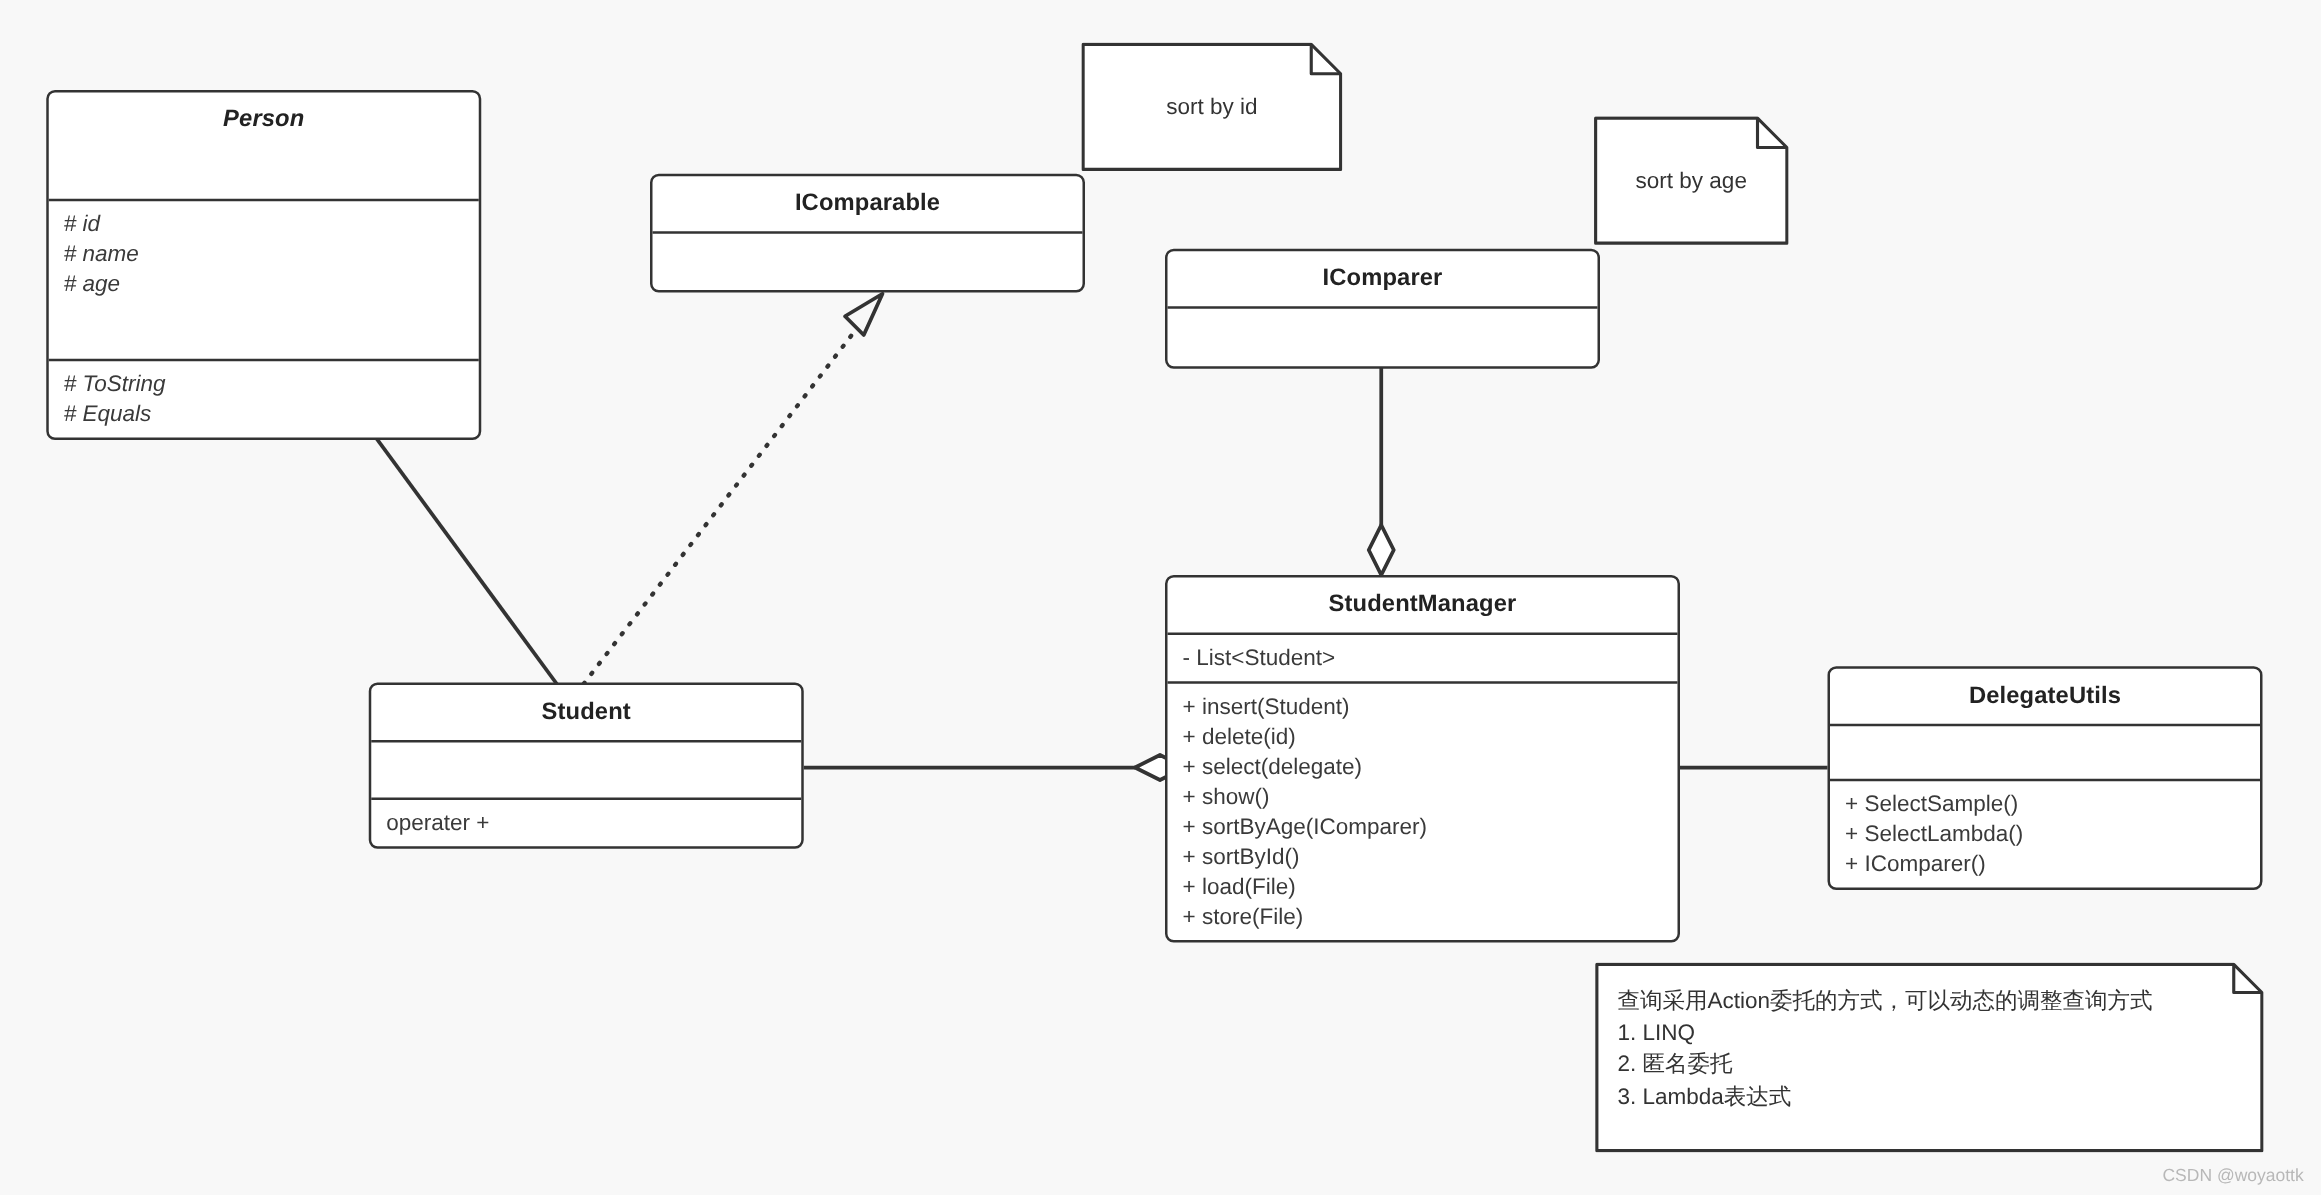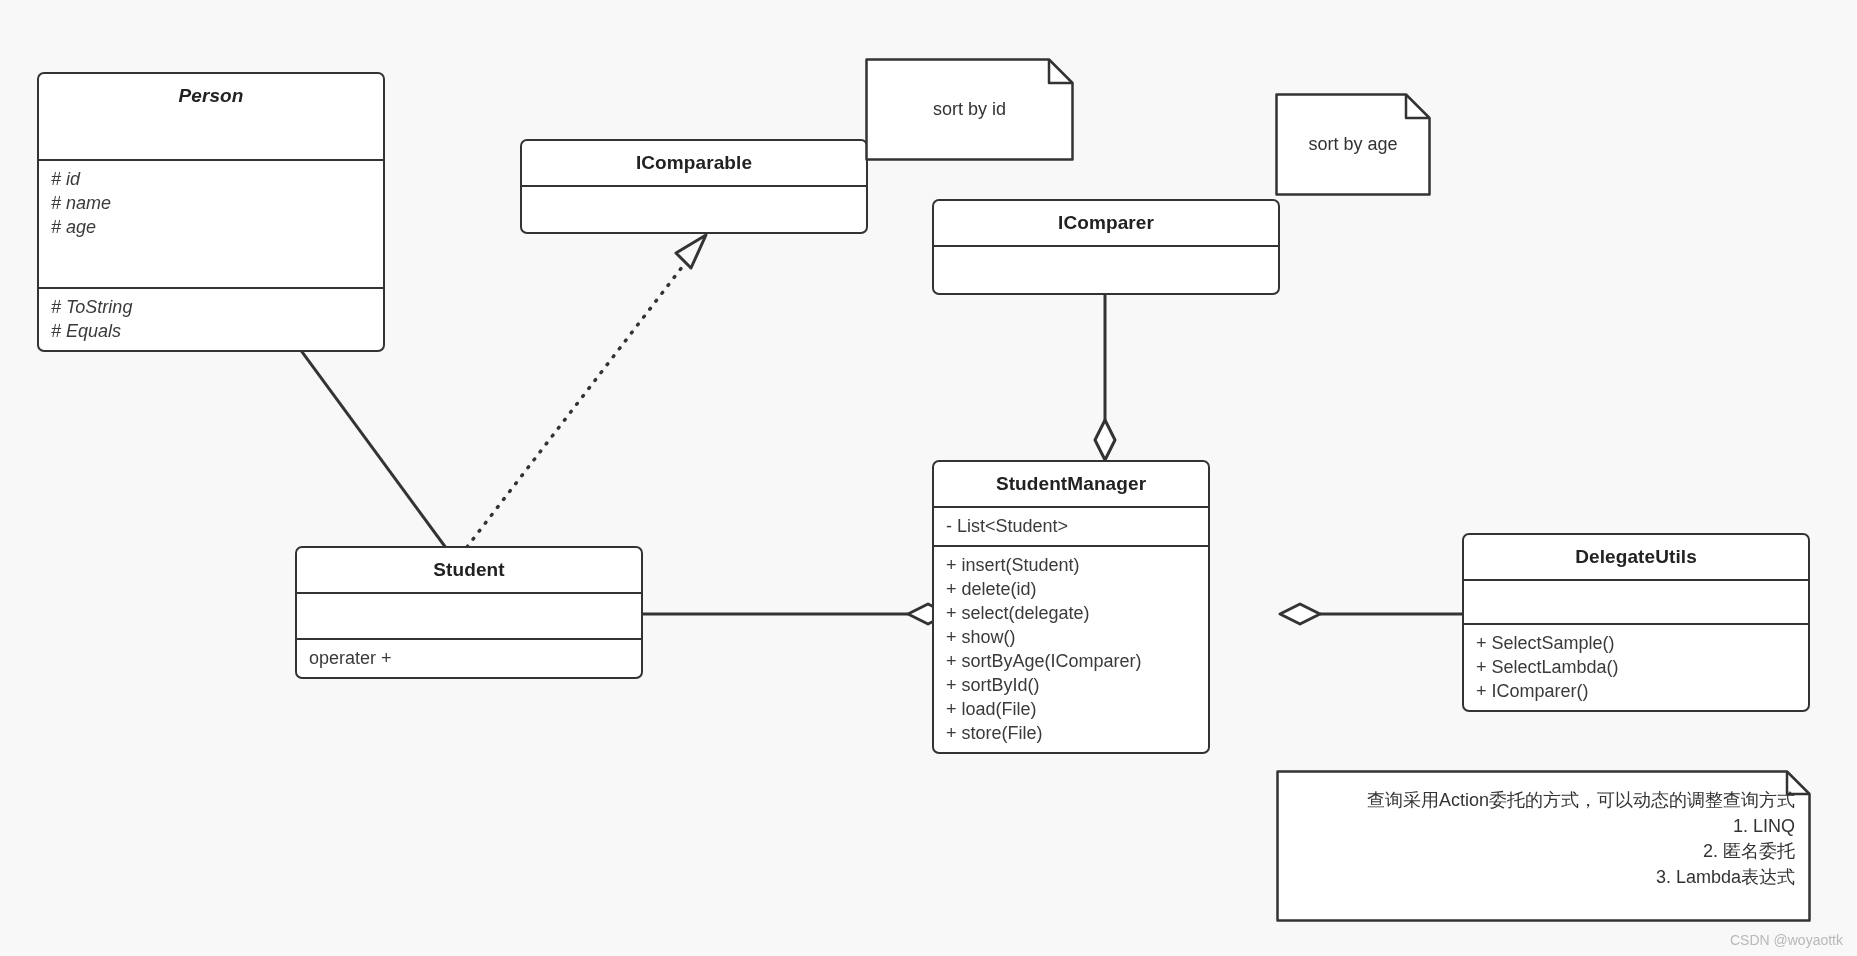--- a/index.html
+++ b/index.html
@@ -79,21 +79,21 @@
     pointer-events: none;
   }
   .note-text.multiline {
     align-items: flex-start;
     justify-content: flex-start;
     padding: 18px 16px 10px 18px;
     line-height: 1.42;
     font-size: 18px;
     display: block;
   }
-  .note-line { white-space: nowrap; text-align: right; }
+  .note-line { white-space: nowrap; }
   
   #watermark {
     position: absolute;
     right: 14px;
     bottom: 8px;
     font-size: 14px;
     color: #b8b8b8;
     z-index: 9;
   }
 </style>
@@ -156,21 +156,21 @@
   </div>
 
   <div class="uml-class" style="left:295px; top:546px; width:348px;">
     <div class="uml-title">Student</div>
     <div class="uml-compartment uml-sep empty" style="height:44px;"></div>
     <div class="uml-compartment uml-sep">
       <div class="uml-row">operater +</div>
     </div>
   </div>
 
-  <div class="uml-class" style="left:932px; top:460px; width:278px;">
+  <div class="uml-class" style="left:932px; top:460px; width:412px;">
     <div class="uml-title">StudentManager</div>
     <div class="uml-compartment uml-sep">
       <div class="uml-row">- List&lt;Student&gt;</div>
     </div>
     <div class="uml-compartment uml-sep">
       <div class="uml-row">+ insert(Student)</div>
       <div class="uml-row">+ delete(id)</div>
       <div class="uml-row">+ select(delegate)</div>
       <div class="uml-row">+ show()</div>
       <div class="uml-row">+ sortByAge(IComparer)</div>
@@ -183,21 +183,21 @@
   <div class="uml-class" style="left:1462px; top:533px; width:348px;">
     <div class="uml-title">DelegateUtils</div>
     <div class="uml-compartment uml-sep empty" style="height:42px;"></div>
     <div class="uml-compartment uml-sep">
       <div class="uml-row">+ SelectSample()</div>
       <div class="uml-row">+ SelectLambda()</div>
       <div class="uml-row">+ IComparer()</div>
     </div>
   </div>
 
-  <div class="uml-note" style="left:865px; top:34px; width:209px; height:103px;margin-top:24px;">
+  <div class="uml-note" style="left:865px; top:34px; width:209px; height:103px;">
     <svg width="209" height="103" viewBox="0 0 209 103">
       <path d="M 1.5 1.5 L 184 1.5 L 207.5 25 L 207.5 101.5 L 1.5 101.5 Z" fill="#ffffff" stroke="#333" stroke-width="2.5" stroke-linejoin="round"></path>
       <path d="M 184 1.5 L 184 25 L 207.5 25" fill="none" stroke="#333" stroke-width="2.5" stroke-linejoin="round"></path>
     </svg>
     <div class="note-text">sort by id</div>
   </div>
 
   <div class="uml-note" style="left:1275px; top:93px; width:156px; height:103px;">
     <svg width="156" height="103" viewBox="0 0 156 103">
       <path d="M 1.5 1.5 L 131 1.5 L 154.5 25 L 154.5 101.5 L 1.5 101.5 Z" fill="#ffffff" stroke="#333" stroke-width="2.5" stroke-linejoin="round"></path>

